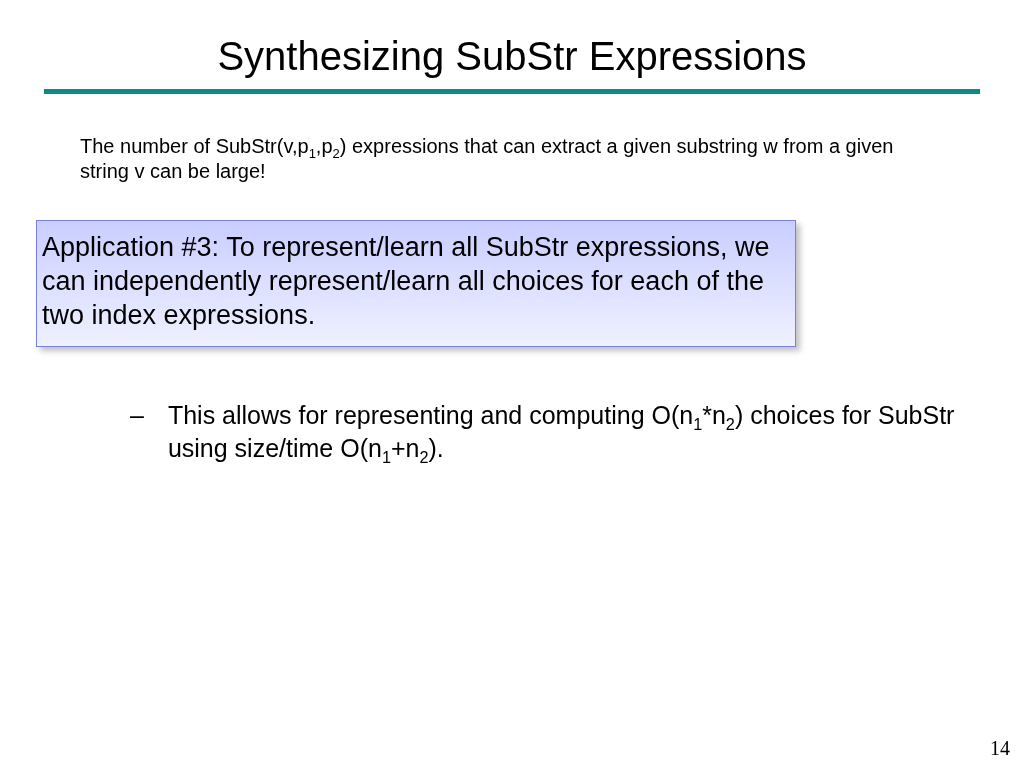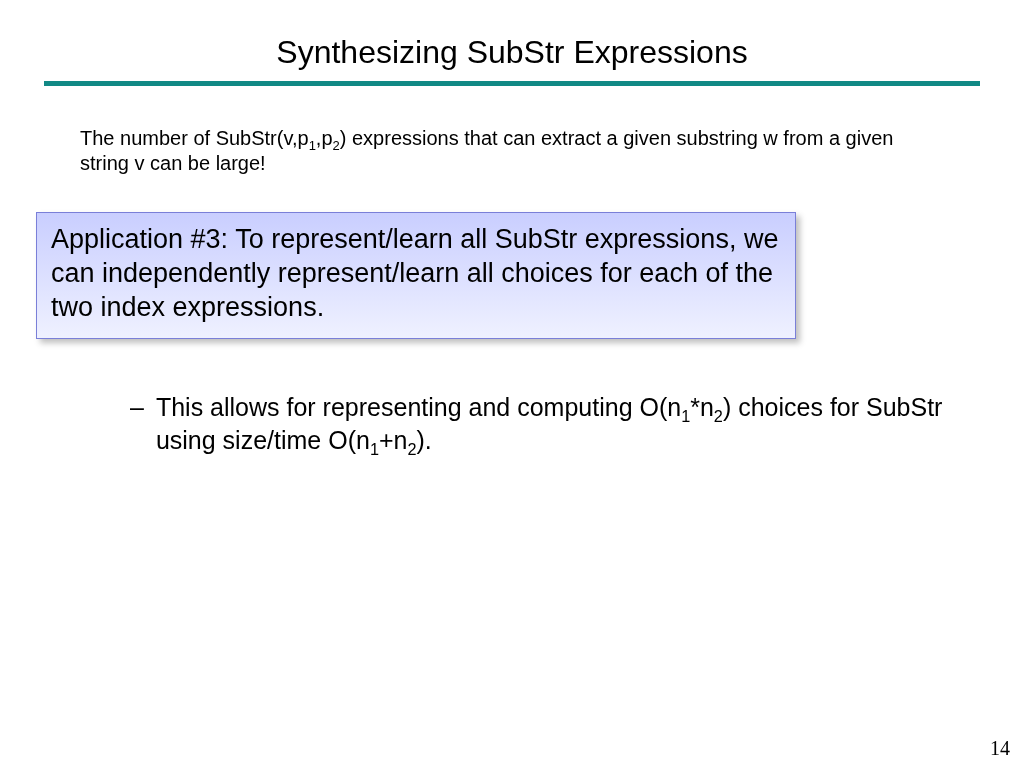--- a/index.html
+++ b/index.html
@@ -13,59 +13,60 @@
     overflow: hidden;
   }
   .slide {
     position: relative;
     width: 1024px;
     height: 768px;
     box-sizing: border-box;
   }
   .title {
     text-align: center;
-    font-size: 32px;
+    font-size: 40px;
     padding-top: 34px;
     padding-bottom: 10px;
     font-weight: normal;
   }
   .rule {
     margin: 0 44px 0 44px;
     height: 0;
     border-top: 5px solid #118985;
   }
   .para1 {
     margin: 40px 86px 0 80px;
     font-size: 20px;
     line-height: 1.25;
   }
   .callout {
     margin: 36px 14px 0 36px;
     width: 760px;
     box-sizing: border-box;
-    padding: 10px 14px 14px 14px;
+    padding: 10px 14px 14px 5px;
     font-size: 27px;
     line-height: 1.25;
     border: 1px solid #7a7fd8;
     background: linear-gradient(to bottom, #c9ceff 0%, #eff1ff 100%);
     box-shadow: 4px 4px 6px rgba(0,0,0,0.25);
   }
   .bullet-row {
     margin: 52px 60px 0 130px;
     display: flex;
     align-items: flex-start;
     font-size: 25px;
     line-height: 1.3;
   }
   .bullet-dash {
     flex: 0 0 auto;
     margin-right: 12px;
   }
   .bullet-text {
     flex: 1 1 auto;
+    margin-left: 12px;
   }
   .pagenum {
     position: absolute;
     right: 14px;
     bottom: 8px;
     font-family: "Times New Roman", Times, serif;
     font-size: 20px;
     color: #000;
     margin-left: 20px;
   }

